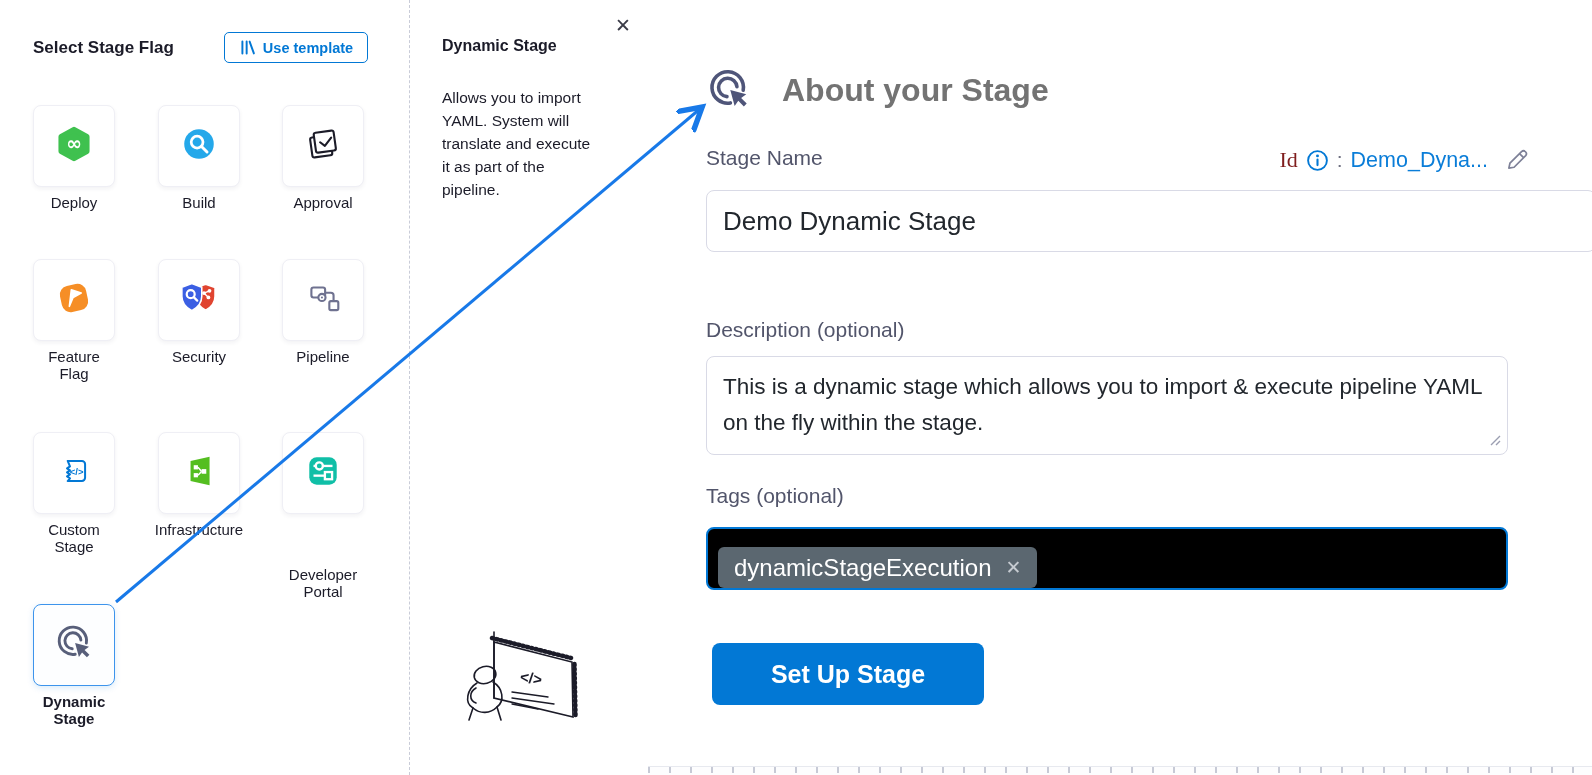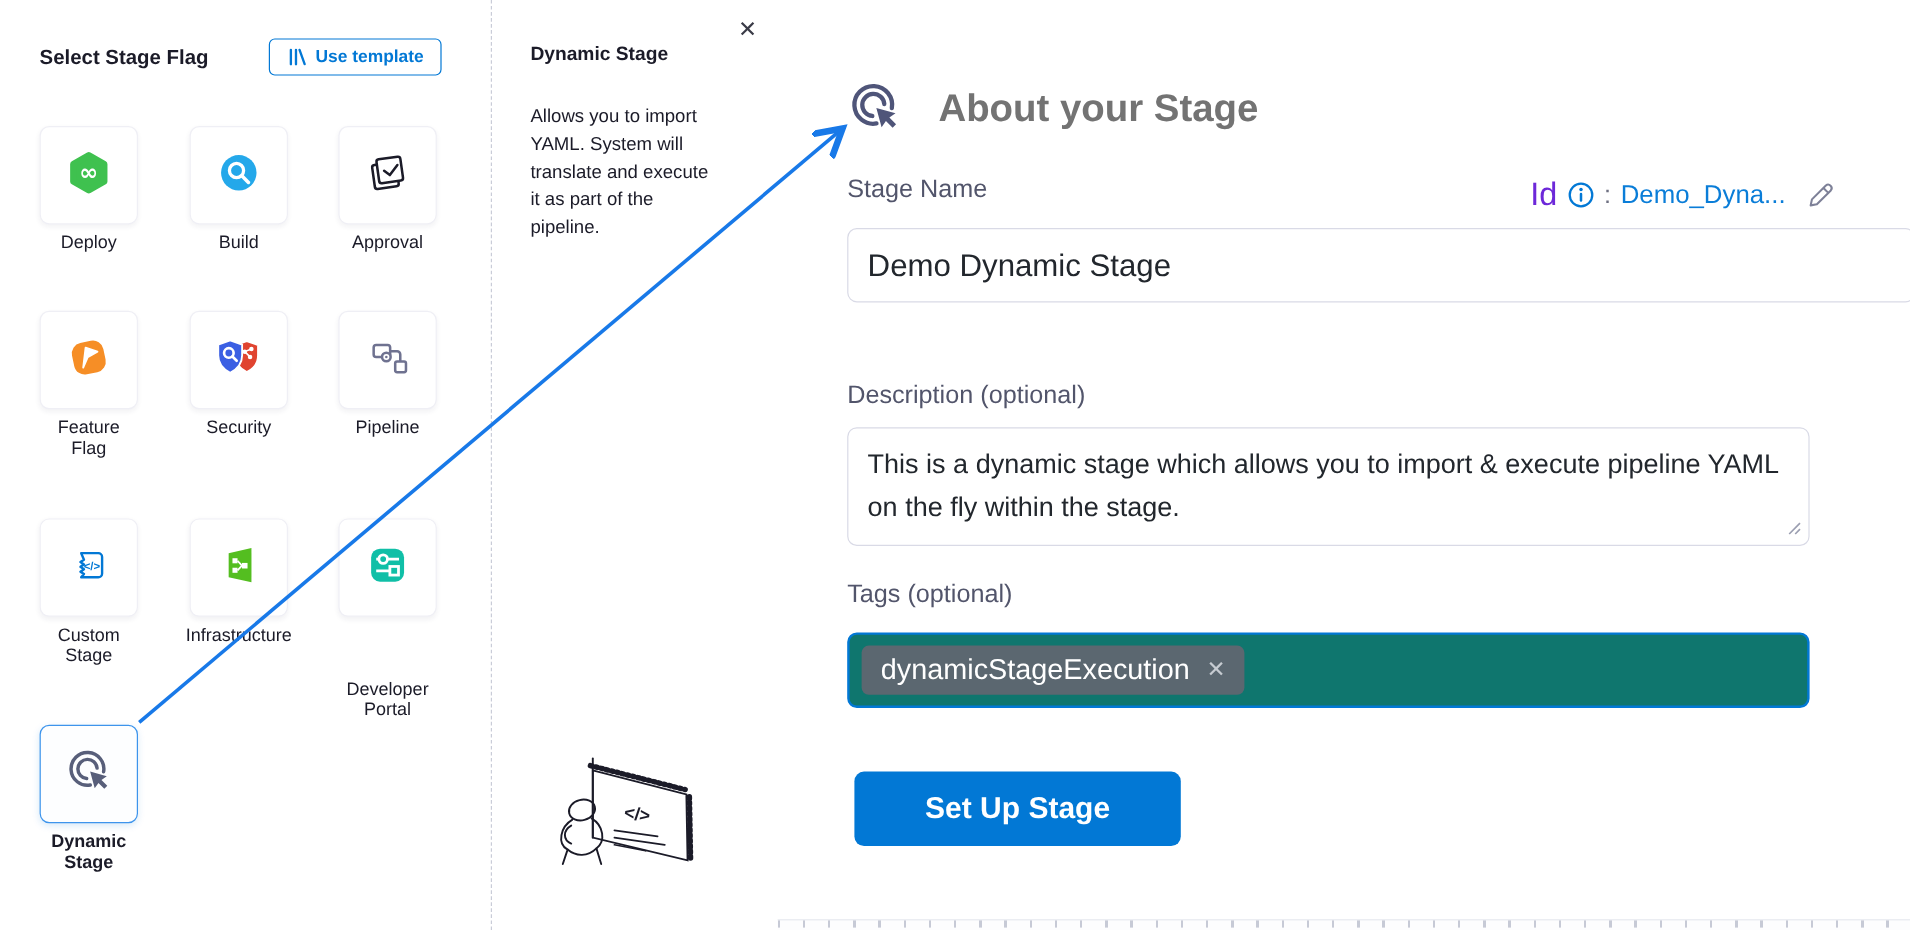--- a/index.html
+++ b/index.html
@@ -33,39 +33,39 @@
   
   .mp-title{position:absolute;left:442px;top:37px;font-size:16px;font-weight:700;color:#1b1b28;}
   .mp-close{position:absolute;left:612px;top:13px;font-size:19px;color:#3a3b47;cursor:pointer;line-height:1;padding:3px;}
   .mp-desc{position:absolute;left:442px;top:86px;width:160px;font-size:15.5px;line-height:23px;color:#1b1b28;}
   .mp-illustration{position:absolute;left:450px;top:608px;}
   
   .ap-head-icon{position:absolute;left:706px;top:67px;}
   .ap-title{position:absolute;left:782px;top:72px;font-size:32px;font-weight:700;color:#737373;}
   .field-label{position:absolute;font-size:21px;color:#52556b;}
   .id-row{position:absolute;left:1150px;top:147px;width:380px;display:flex;align-items:center;justify-content:flex-end;gap:8px;}
-  .id-label{font-size:27px;color:#6d28d9;}
+  .id-label{font-size:22px;color:#7f1d1d;font-family:Liberation Serif, serif;}
   .id-colon{font-size:21px;color:#6e7081;}
   .id-value{font-size:21.5px;color:#0a7dd8;font-weight:400;white-space:nowrap;cursor:pointer;}
   .pencil-btn{cursor:pointer;display:flex;margin-left:8px;}
   .text-input{
     position:absolute;left:706px;width:890px;border:1px solid #d9dae6;border-radius:8px;
     background:#fff;color:#22272d;font-family:"Liberation Sans",sans-serif;
     padding:0 16px;font-size:26px;outline:none;
   }
   .text-area{
     position:absolute;left:706px;width:802px;border:1px solid #d9dae6;border-radius:8px;
     background:#fff;color:#22272d;font-family:"Liberation Sans",sans-serif;
     padding:12px 16px;font-size:22.5px;line-height:36px;outline:none;resize:none;overflow:hidden;
   }
   .resize-grip{position:absolute;left:1488px;top:433px;pointer-events:none;}
   .tags-box{
     position:absolute;left:706px;top:527px;width:802px;height:63px;
-    border:2px solid #0278d5;border-radius:8px;background:#0f766e;
-    display:flex;align-items:center;padding:0 10px;cursor:text;
+    border:2px solid #0278d5;border-radius:8px;background:#000000;
+    display:flex;align-items:flex-end;padding:0 10px;cursor:text;
   }
   .tag-chip{
     display:flex;align-items:center;gap:14px;background:#5b6770;border-radius:6px;
     height:41px;padding:0 16px;color:#fff;font-size:24px;
   }
   .tag-remove{color:#c6cbd1;font-size:19px;cursor:pointer;line-height:1;}
   .setup-btn{
     position:absolute;left:712px;top:643px;width:272px;height:62px;
     background:#0278d5;border:none;border-radius:8px;color:#fff;
     font-family:"Liberation Sans",sans-serif;font-size:25px;font-weight:700;cursor:pointer;

